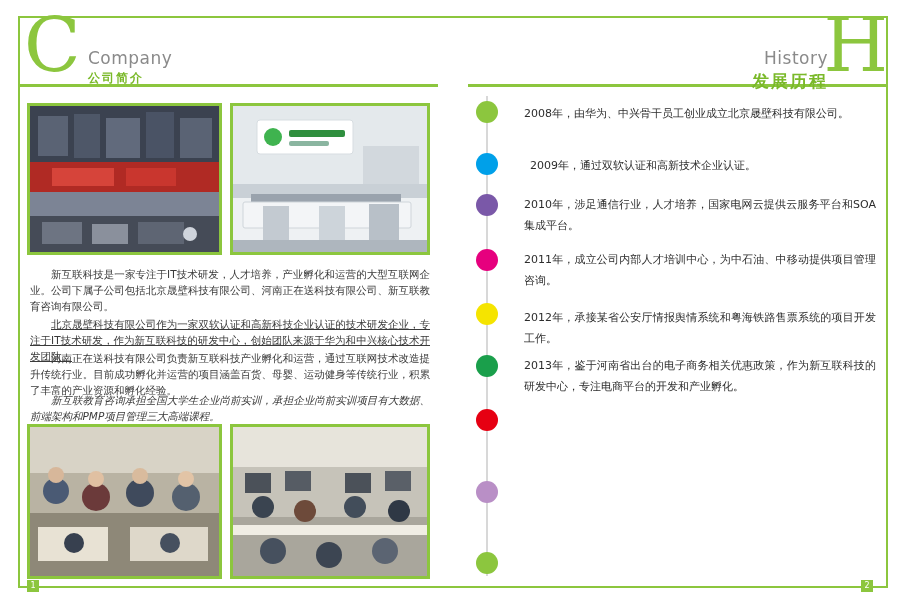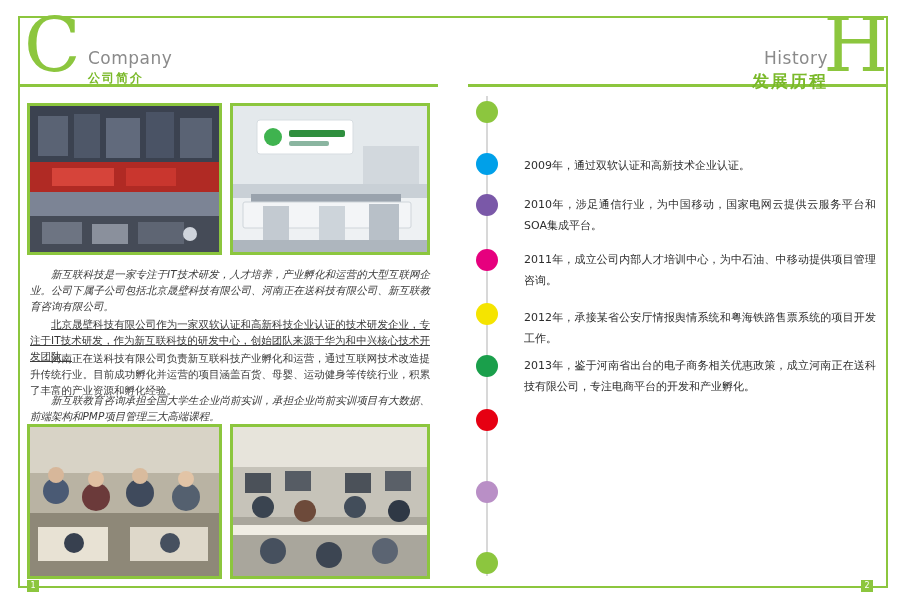--- a/index.html
+++ b/index.html
@@ -60,21 +60,21 @@
   .ph1{left:27px;top:103px;width:195px;height:152px;}
   .ph2{left:230px;top:103px;width:200px;height:152px;}
   .ph3{left:27px;top:424px;width:195px;height:155px;}
   .ph4{left:230px;top:424px;width:200px;height:155px;}
 
   .para{
     position:absolute;left:30px;width:400px;
     font-size:10.5px;line-height:16px;color:#3a3a3a;
     text-align:justify;text-indent:21px;
   }
-  .p1{top:266px;font-style:italic;}
+  .p1{top:266px;}
   .p2{top:316px;text-decoration:underline;}
   .p3{top:350px;}
   .p4{top:392px;font-style:italic;}
 
   .pagenum{
     position:absolute;width:12px;height:12px;background:#8cc63e;
     color:#fff;font-size:8px;line-height:12px;text-align:center;
   }
   .pn-left{left:27px;top:580px;}
   .pn-right{left:861px;top:580px;}
@@ -194,35 +194,36 @@
   <div class="para p2">北京晟壁科技有限公司作为一家双软认证和高新科技企业认证的技术研发企业，专注于IT技术研发，作为新互联科技的研发中心，创始团队来源于华为和中兴核心技术开发团队。</div>
   <div class="para p3">河南正在送科技有限公司负责新互联科技产业孵化和运营，通过互联网技术改造提升传统行业。目前成功孵化并运营的项目涵盖百货、母婴、运动健身等传统行业，积累了丰富的产业资源和孵化经验。</div>
   <div class="para p4">新互联教育咨询承担全国大学生企业尚前实训，承担企业尚前实训项目有大数据、前端架构和PMP项目管理三大高端课程。</div>
 
   <div class="pagenum pn-left">1</div>
   <div class="pagenum pn-right">2</div>
 
   <div class="tl-line"></div>
 
   <div class="dot" style="top: 101px; background: rgb(140, 198, 62);"></div>
+  <div class="tl-text" style="top:103px;">2008年，由华为、中兴骨干员工创业成立北京晟壁科技有限公司。</div>
 
   <div class="dot" style="top: 153px; background: rgb(0, 160, 233);"></div>
-  <div class="tl-text" style="top:155px;">2009年，通过双软认证和高新技术企业认证。</div>
+  <div class="tl-text" style="top:155px;margin-left:6px;">2009年，通过双软认证和高新技术企业认证。</div>
 
   <div class="dot" style="top: 194px; background: rgb(122, 88, 168);"></div>
-  <div class="tl-text" style="top:194px;">2010年，涉足通信行业，为中国移动，国家电网云提供云服务平台和SOA集成平台。</div>
+  <div class="tl-text" style="top:194px;">2010年，涉足通信行业，人才培养，国家电网云提供云服务平台和SOA集成平台。</div>
 
   <div class="dot" style="top: 249px; background: rgb(230, 0, 126);"></div>
   <div class="tl-text" style="top:249px;">2011年，成立公司内部人才培训中心，为中石油、中移动提供项目管理咨询。</div>
 
   <div class="dot" style="top: 303px; background: rgb(245, 228, 0);"></div>
   <div class="tl-text" style="top:307px;">2012年，承接某省公安厅情报舆情系统和粤海铁路售票系统的项目开发工作。</div>
 
   <div class="dot" style="top: 355px; background: rgb(26, 159, 75);"></div>
-  <div class="tl-text" style="top:355px;">2013年，鉴于河南省出台的电子商务相关优惠政策，成立河南正在送科技有限公司，专注电商平台的开发和产业孵化。</div>
+  <div class="tl-text" style="top:355px;">2013年，鉴于河南省出台的电子商务相关优惠政策，作为新互联科技的研发中心，专注电商平台的开发和产业孵化。</div>
 
   <div class="dot" style="top: 409px; background: rgb(230, 0, 18);"></div>
 
   <div class="dot" style="top: 481px; background: rgb(185, 143, 198);"></div>
 
   <div class="dot" style="top: 552px; background: rgb(140, 198, 62);"></div>
 
 </div>
 
 </body></html>

